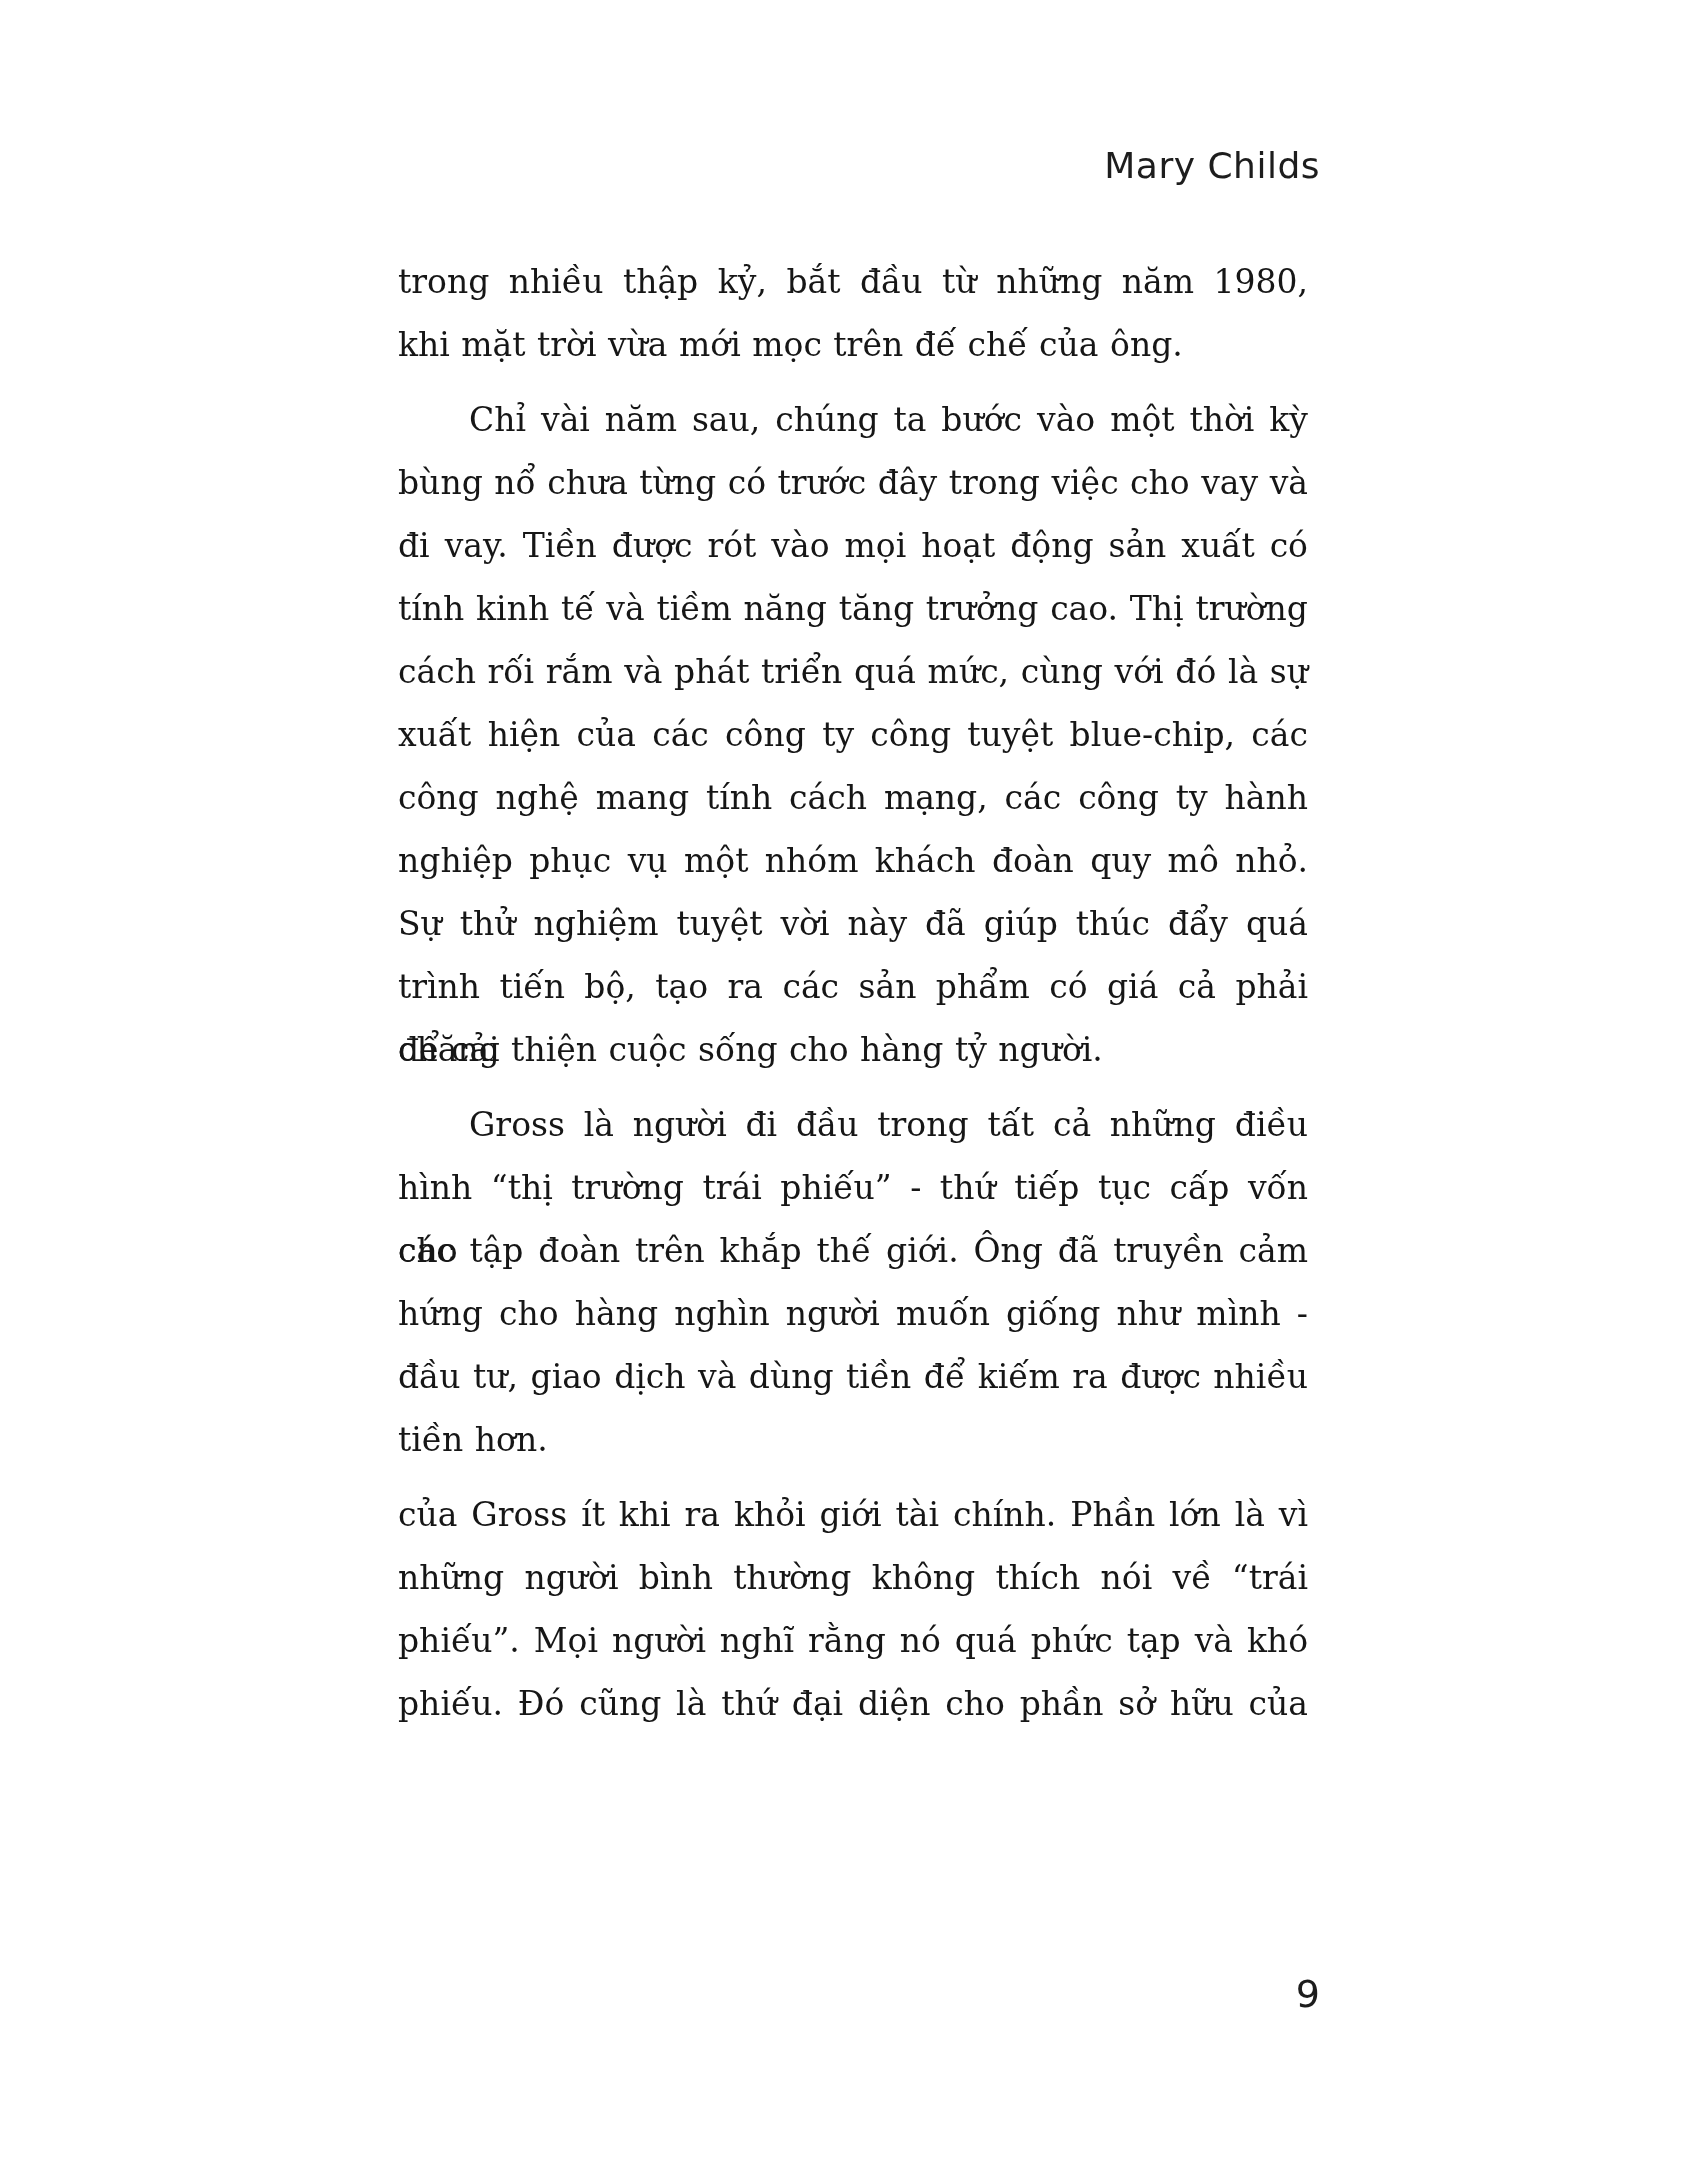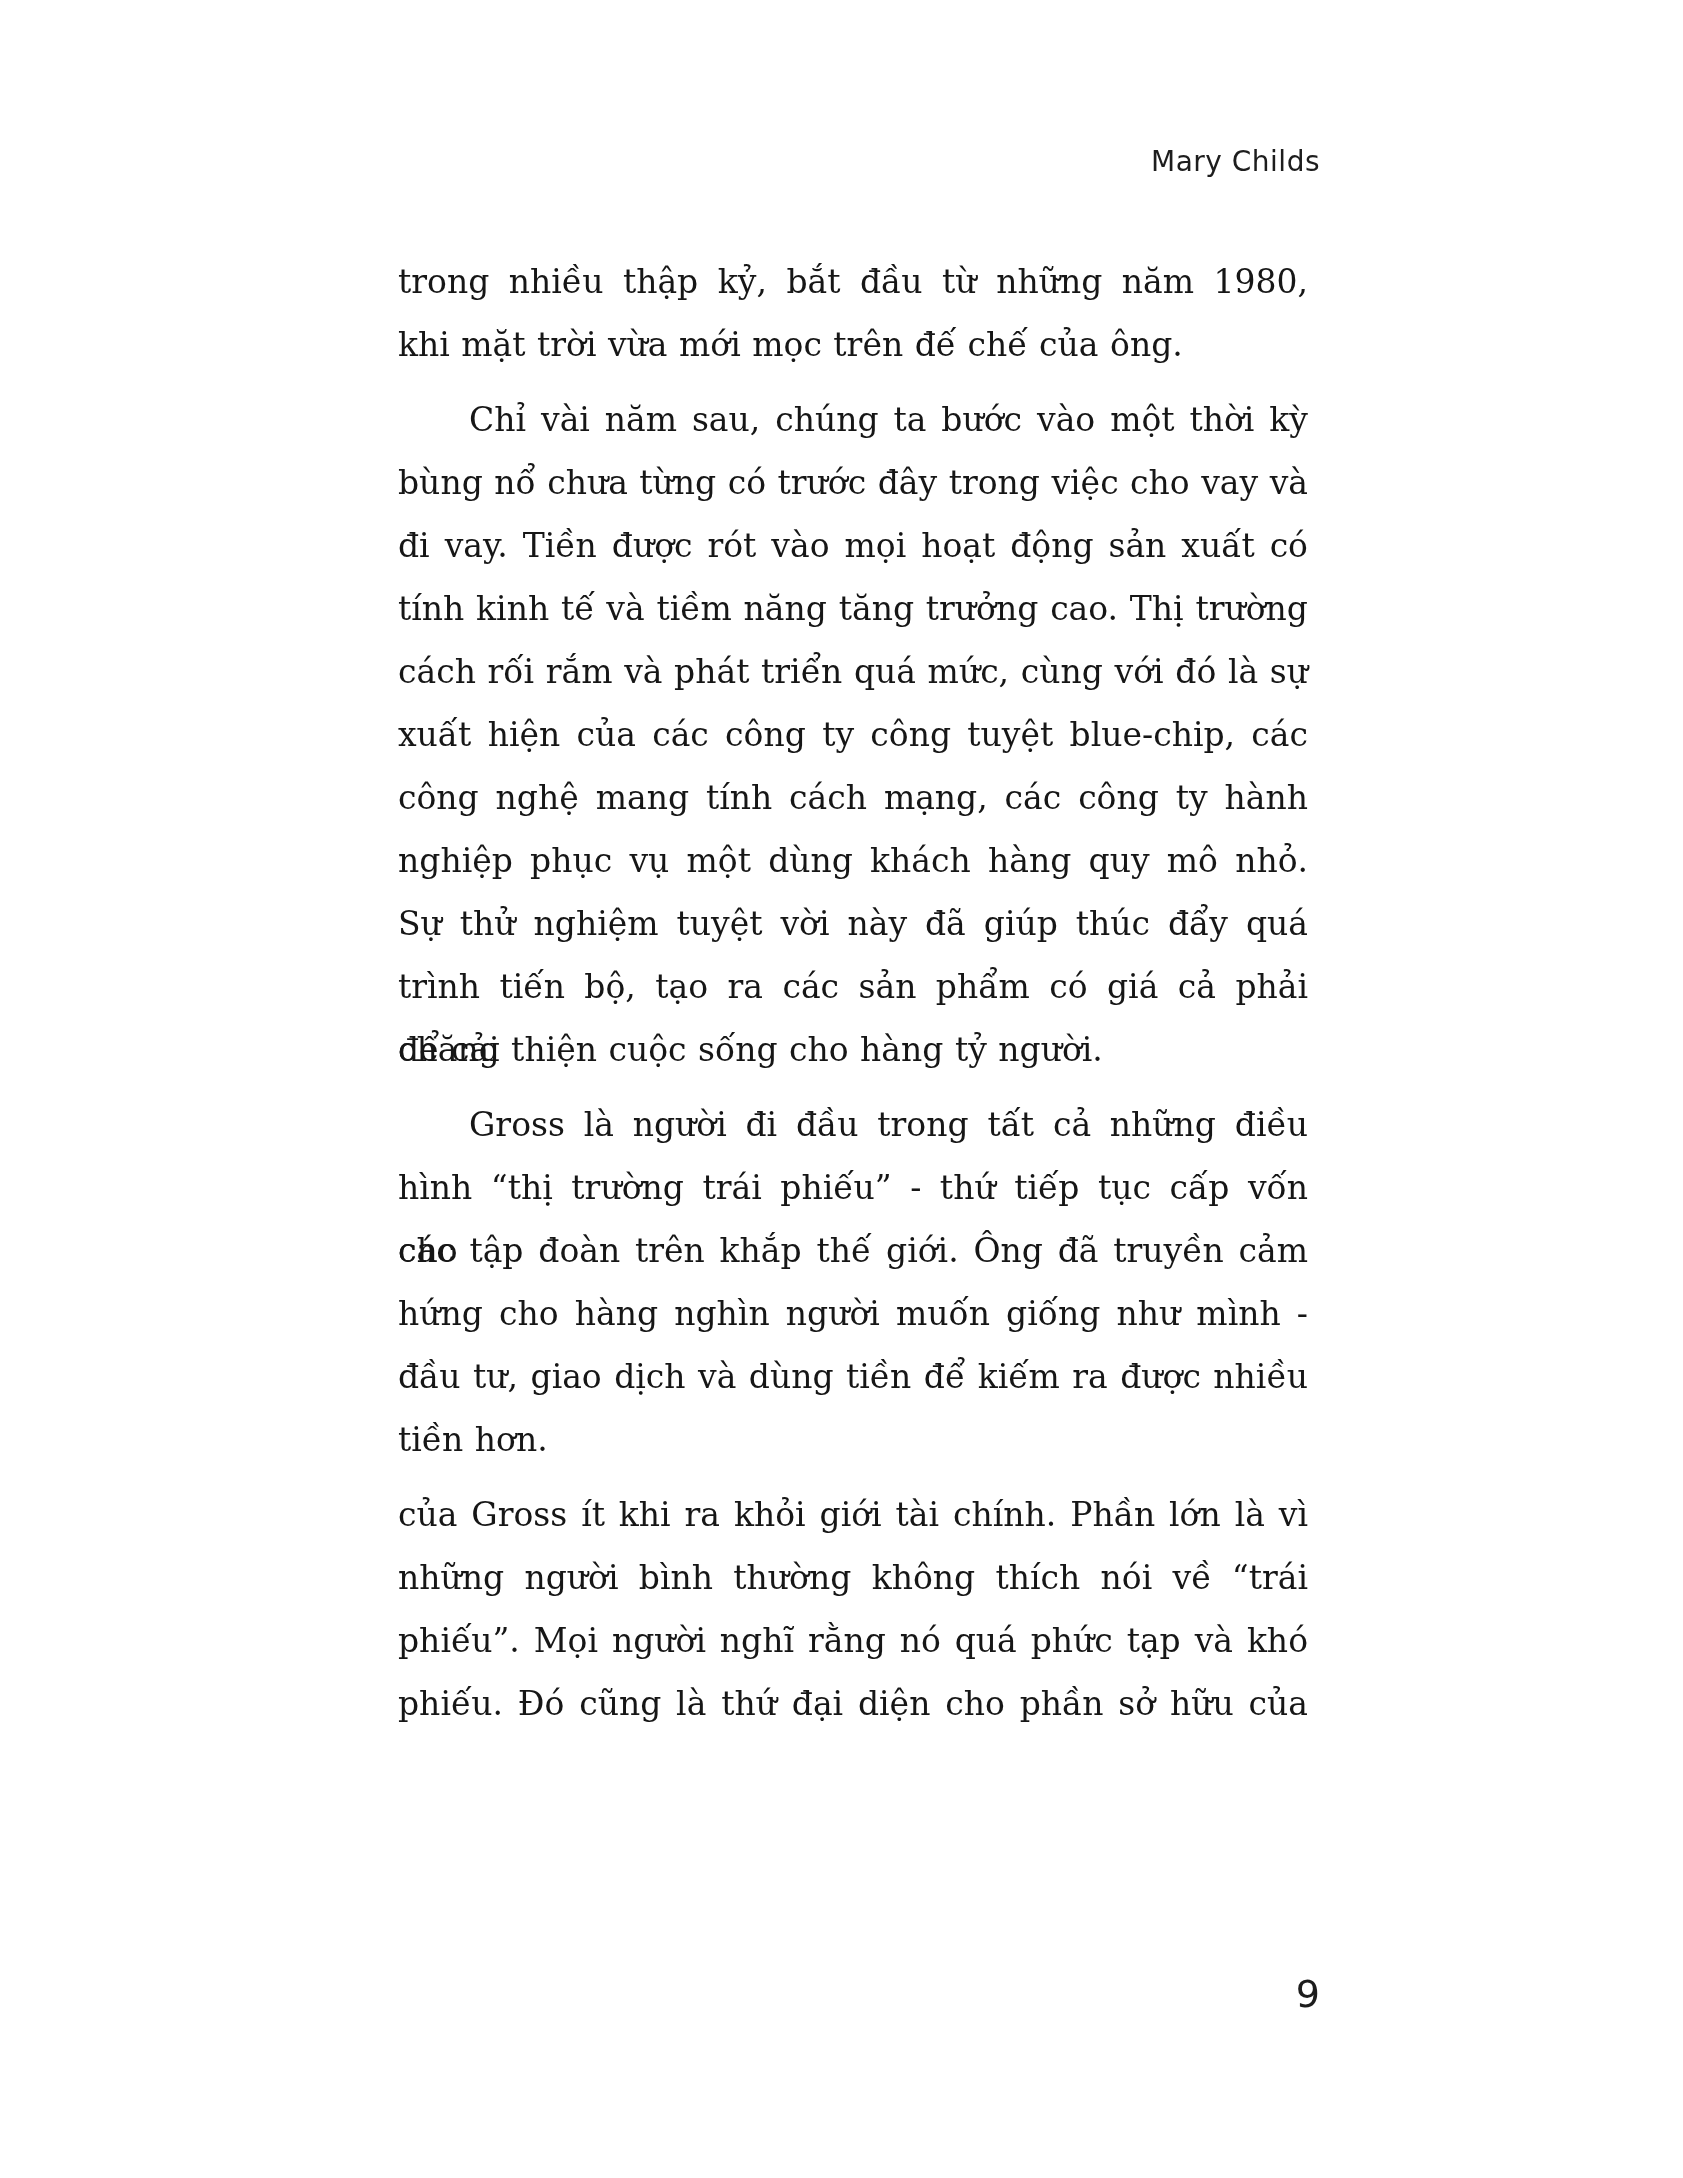--- a/index.html
+++ b/index.html
@@ -17,21 +17,21 @@
     color: #161616;
     overflow: hidden;
   }
   .running-header {
     position: absolute;
     top: 145px;
     left: 386px;
     width: 934px;
     text-align: right;
     font-family: "DejaVu Sans", "Liberation Sans", sans-serif;
-    font-size: 28px;
+    font-size: 36px;
     font-weight: 500;
     letter-spacing: 0.5px;
     color: #1d1d1d;
   }
   .text-block {
     position: absolute;
     top: 238px;
     left: 386px;
     width: 934px;
   }
@@ -80,21 +80,21 @@
     </div>
 
     <div class="paragraph">
       <div class="line indent">Chỉ vài năm sau, chúng ta bước vào một thời kỳ</div>
       <div class="line">bùng nổ chưa từng có trước đây trong việc cho vay và</div>
       <div class="line">đi vay. Tiền được rót vào mọi hoạt động sản xuất có</div>
       <div class="line">tính kinh tế và tiềm năng tăng trưởng cao. Thị trường</div>
       <div class="line">cách rối rắm và phát triển quá mức, cùng với đó là sự</div>
       <div class="line">xuất hiện của các công ty công tuyệt blue-chip, các</div>
       <div class="line">công nghệ mang tính cách mạng, các công ty hành</div>
-      <div class="line">nghiệp phục vụ một dùng khách hàng quy mô nhỏ.</div>
+      <div class="line">nghiệp phục vụ một nhóm khách đoàn quy mô nhỏ.</div>
       <div class="line">Sự thử nghiệm tuyệt vời này đã giúp thúc đẩy quá</div>
       <div class="line">trình tiến bộ, tạo ra các sản phẩm có giá cả phải chăng</div>
       <div class="line end">để cải thiện cuộc sống cho hàng tỷ người.</div>
     </div>
 
     <div class="paragraph">
       <div class="line indent">Gross là người đi đầu trong tất cả những điều</div>
       <div class="line">hình “thị trường trái phiếu” - thứ tiếp tục cấp vốn cho</div>
       <div class="line">các tập đoàn trên khắp thế giới. Ông đã truyền cảm</div>
       <div class="line">hứng cho hàng nghìn người muốn giống như mình -</div>

